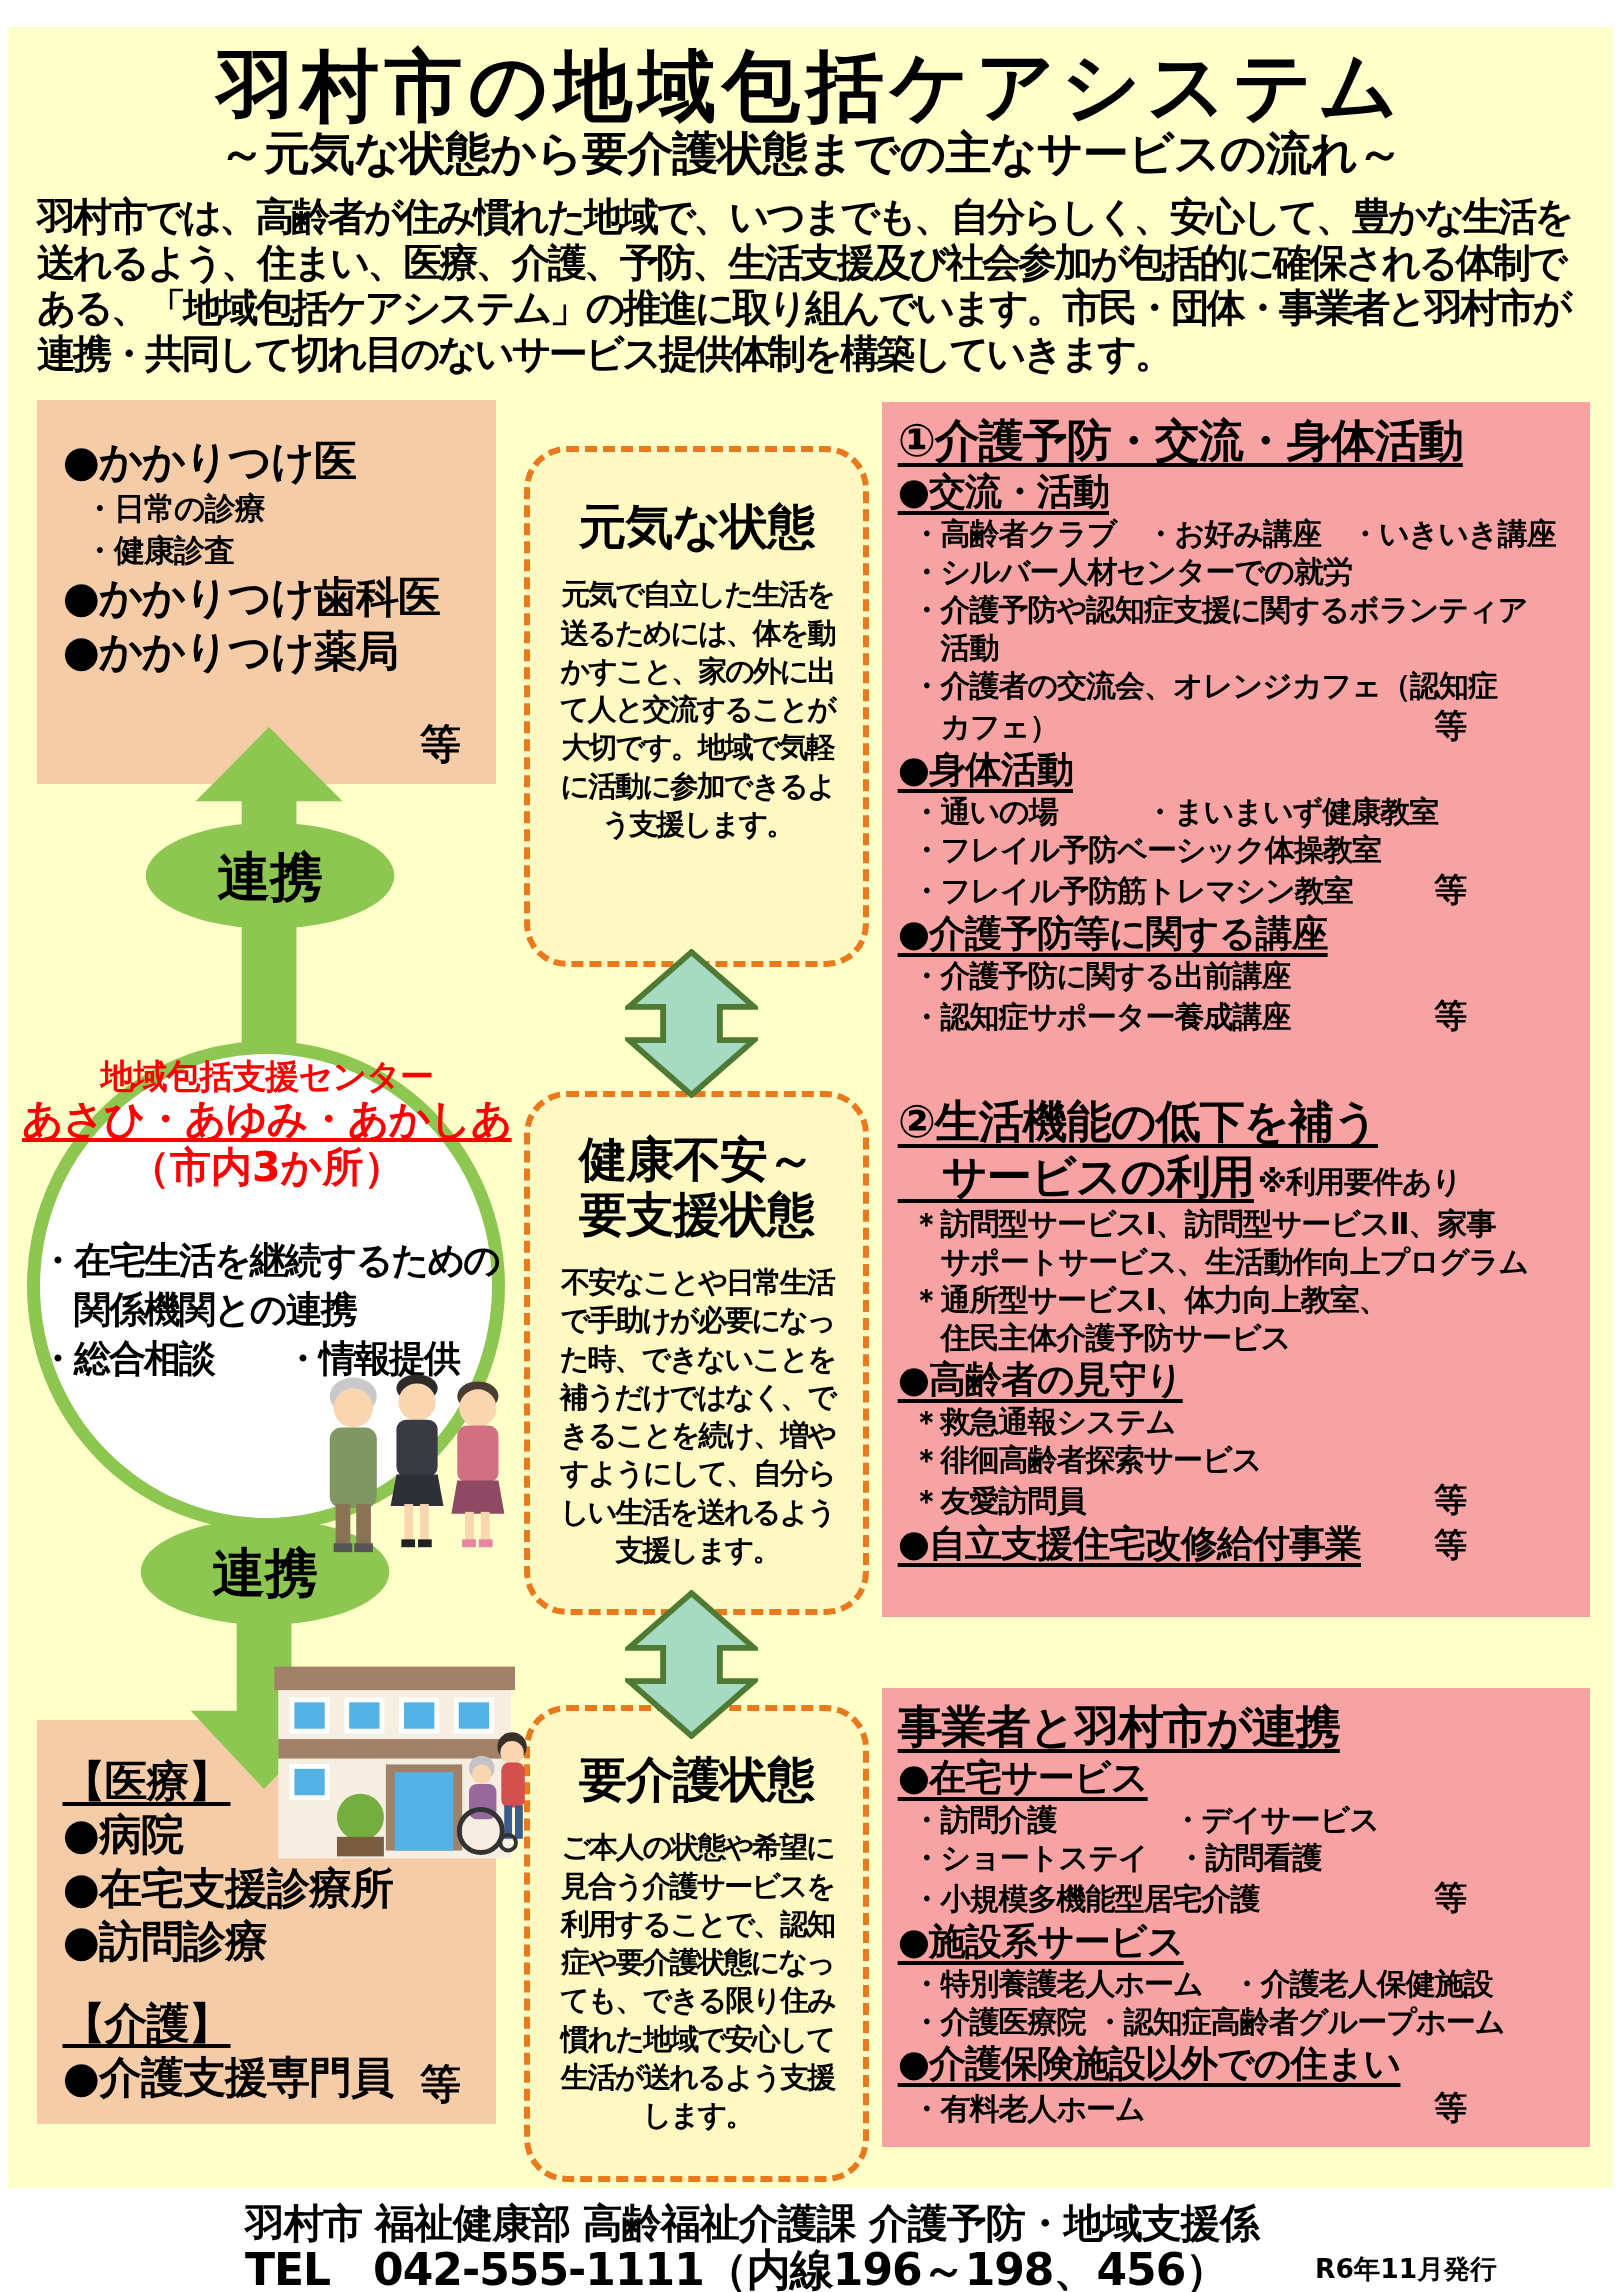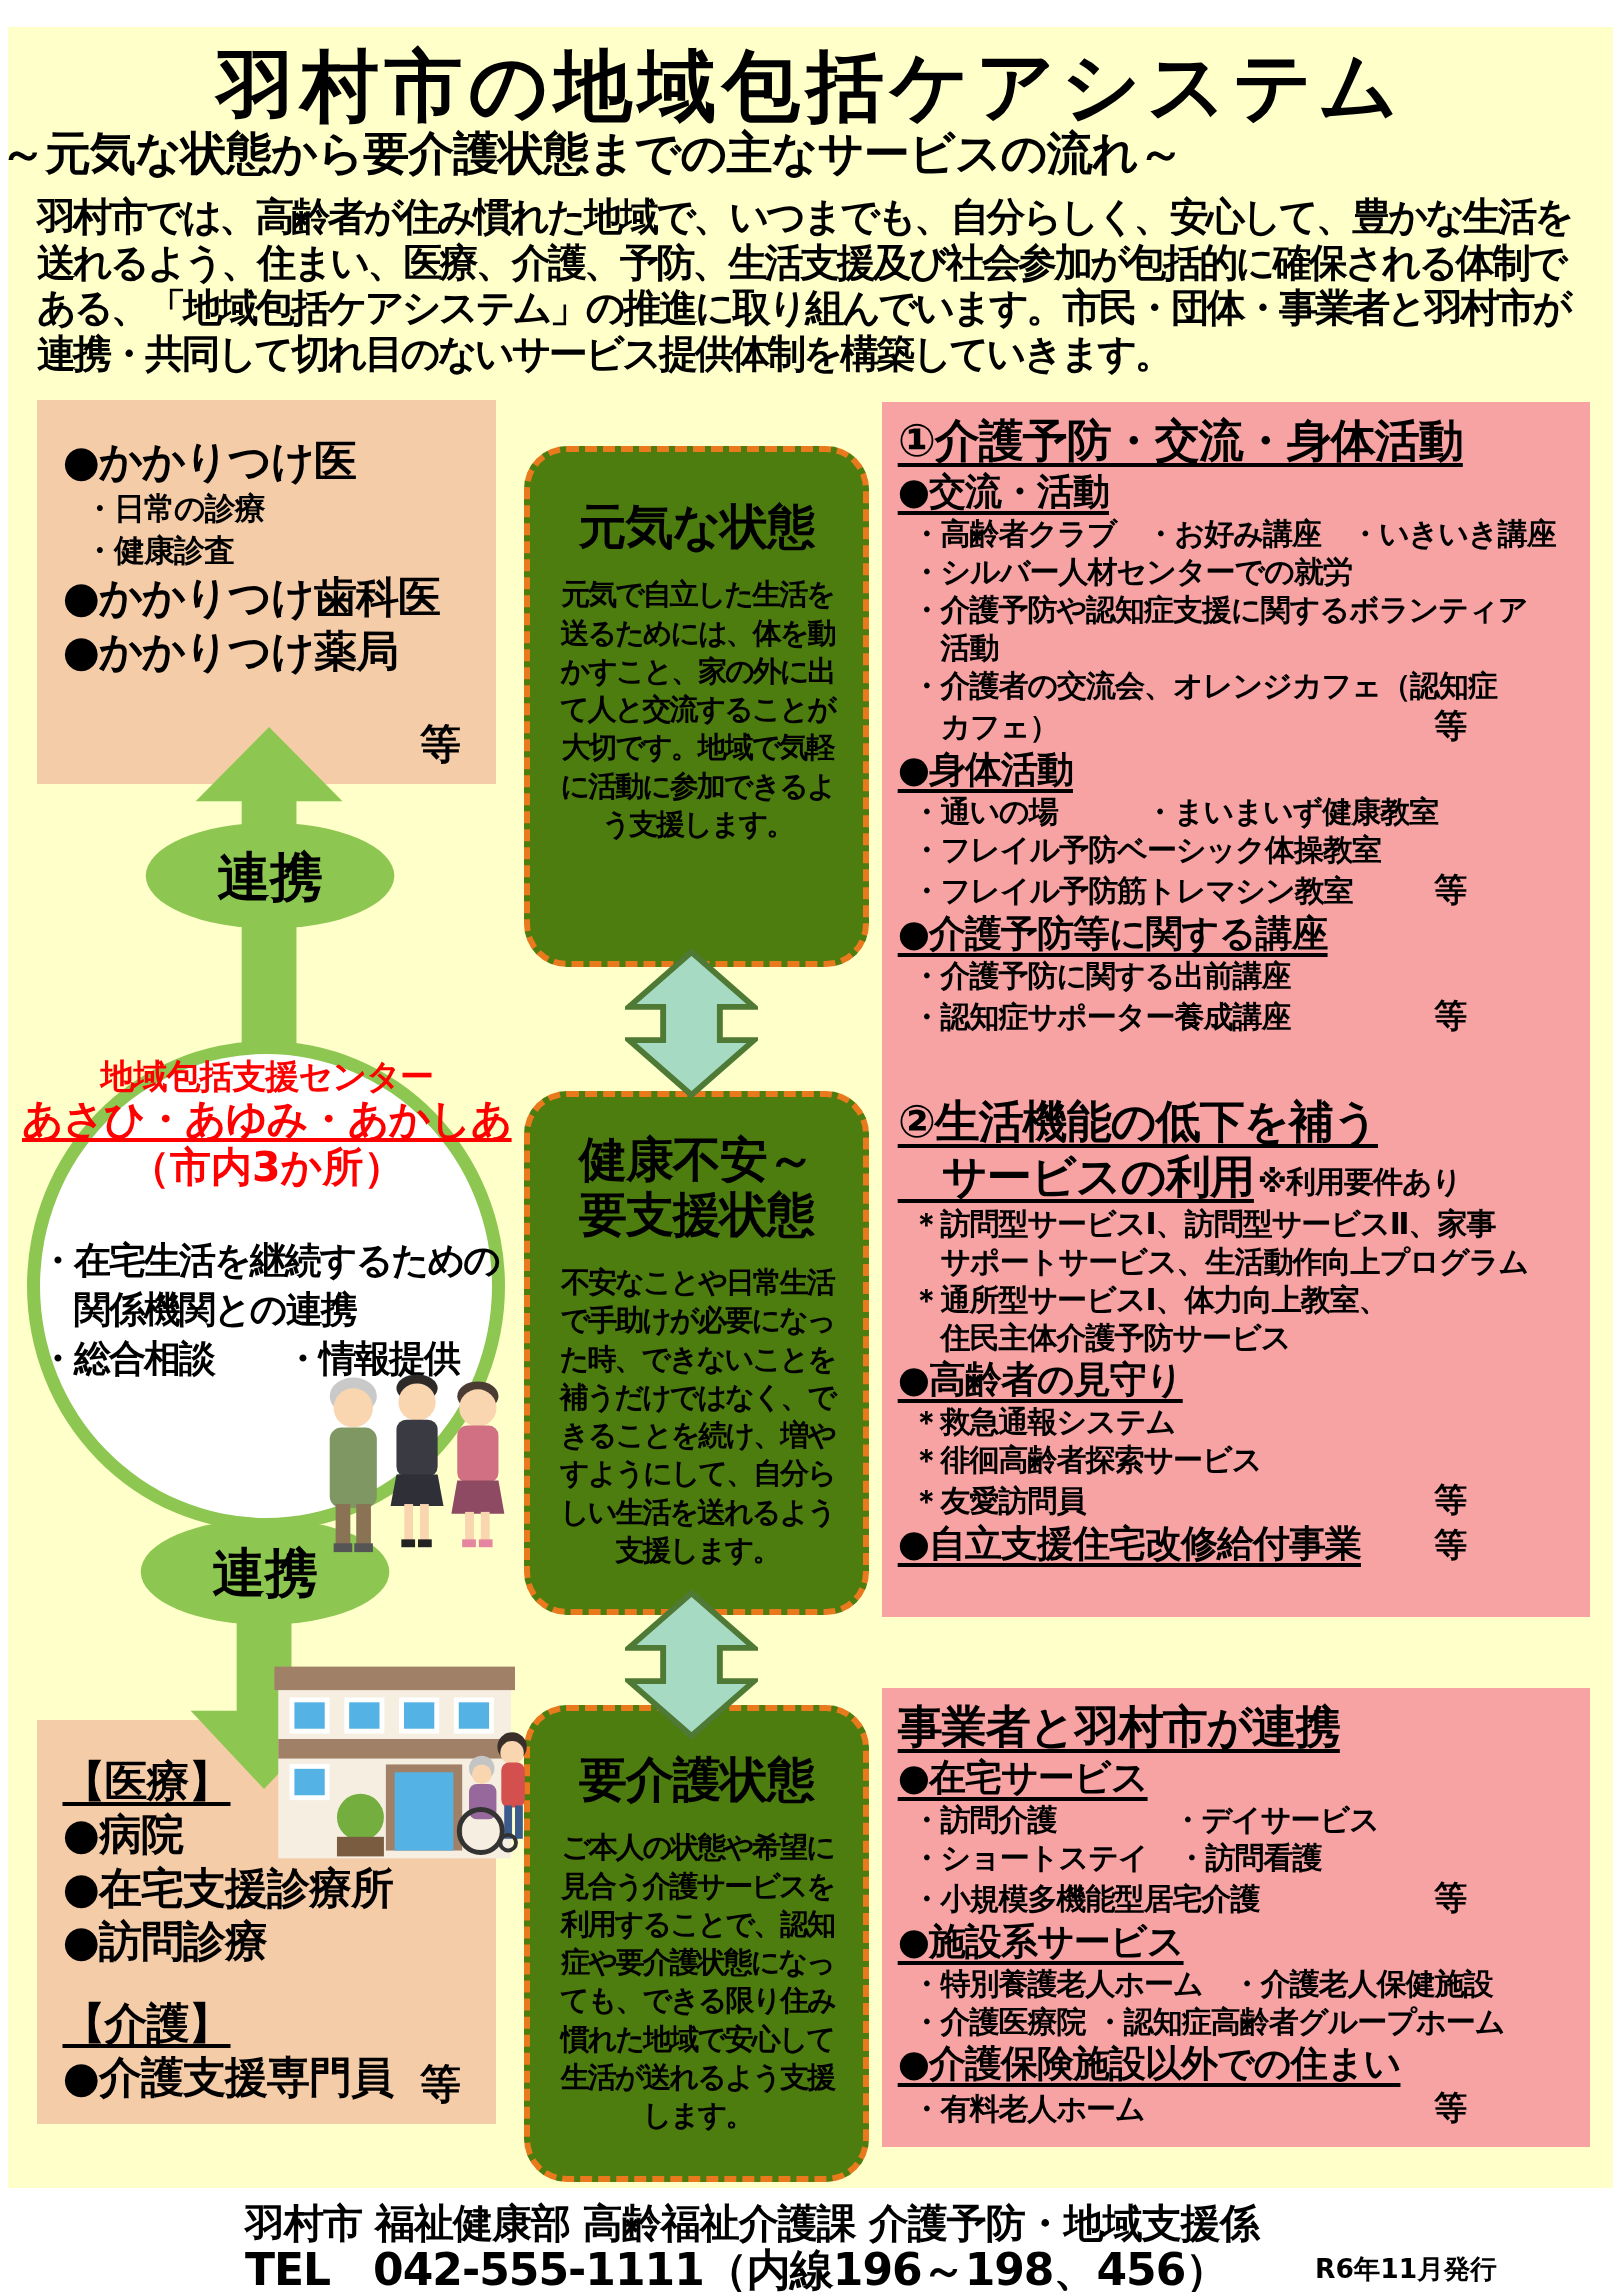--- a/index.html
+++ b/index.html
@@ -2,21 +2,21 @@
 <html><head>
 <meta charset="utf-8">
 <style>
   html,body{margin:0;padding:0;background:#fff;}
   .canvas{position:relative;width:1621px;height:2293px;background:#ffffff;
     font-family:"DejaVu Sans",sans-serif;overflow:hidden;color:#000;}
   .page{position:absolute;left:7.8px;top:27.4px;width:1605px;height:2161px;background:#FFFFC9;}
   
   .title{position:absolute;left:0;top:35px;width:100%;text-align:center;
     font-size:78px;font-weight:bold;letter-spacing:5.9px;}
-  .subtitle{position:absolute;left:0;top:123px;width:100%;text-align:left;
+  .subtitle{position:absolute;left:0;top:123px;width:100%;text-align:center;
     font-size:46px;font-weight:bold;letter-spacing:-1px;}
   .intro{position:absolute;left:37px;top:194px;width:1553px;font-size:39px;
     font-weight:bold;line-height:1.17;letter-spacing:-2.9px;text-align:left;}
   
   .lbox{position:absolute;left:37px;width:459px;background:#F5CCA8;
     padding:35px 0 0 25.5px;box-sizing:border-box;}
   #lbox1{top:400px;height:384px;}
   #lbox2{top:1720px;height:404px;}
   .lline-lg{font-size:43px;font-weight:bold;line-height:1.24;letter-spacing:-1px;}
   .lline-sm{font-size:31px;font-weight:bold;line-height:1.34;padding-left:21.6px;letter-spacing:-1px;}
@@ -28,21 +28,21 @@
     background:#fff;border:13.7px solid #8DC751;border-radius:50%;box-sizing:border-box;}
   #circle-text{position:absolute;left:11.8px;top:1057px;width:510px;text-align:center;
     color:#FF0000;font-weight:bold;}
   .c-title{font-size:34px;line-height:1.12;letter-spacing:-1px;}
   .c-names{font-size:41px;line-height:1.2;letter-spacing:-1px;
     text-decoration:underline;text-decoration-thickness:3.9px;text-underline-offset:4.9px;}
   .c-note{font-size:41px;line-height:1.15;}
   #circle-items{position:absolute;left:39px;top:1237px;width:470px;font-size:37px;
     font-weight:bold;line-height:1.32;letter-spacing:-2px;text-align:left;}
   
-  .stage{position:absolute;left:524px;width:345px;background:#4d7c0f;
+  .stage{position:absolute;left:524px;width:345px;background:#fef9c3;
     border:6.9px dashed #E8791D;border-radius:43px;box-sizing:border-box;text-align:center;}
   #stage1{top:446px;height:521px;}
   #stage2{top:1091px;height:524px;}
   #stage3{top:1705px;height:477px;}
   .stage-title{font-size:48px;font-weight:bold;line-height:1.14;letter-spacing:-1px;}
   #stage1 .stage-title-wrap{margin-top:47px;}
   #stage2 .stage-title-wrap{margin-top:35px;}
   #stage3 .stage-title-wrap{margin-top:41px;}
   .stage-body{font-size:29px;font-weight:bold;text-align:center;margin:21.6px 23.5px 0 25.5px;
     line-height:1.32;letter-spacing:-2px;}

